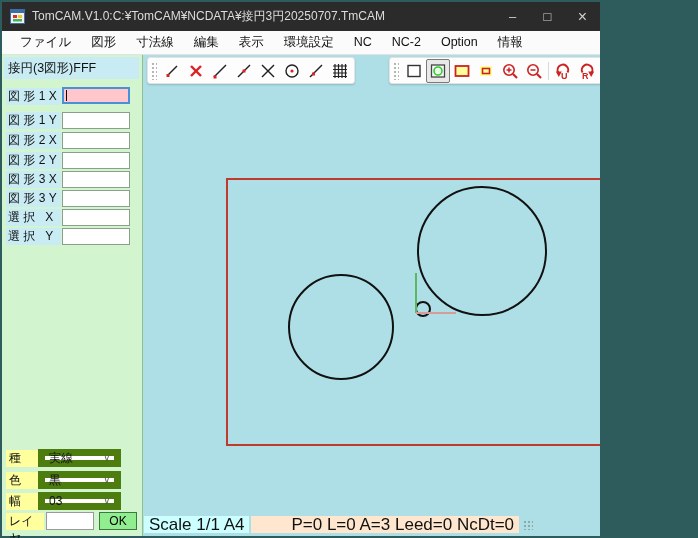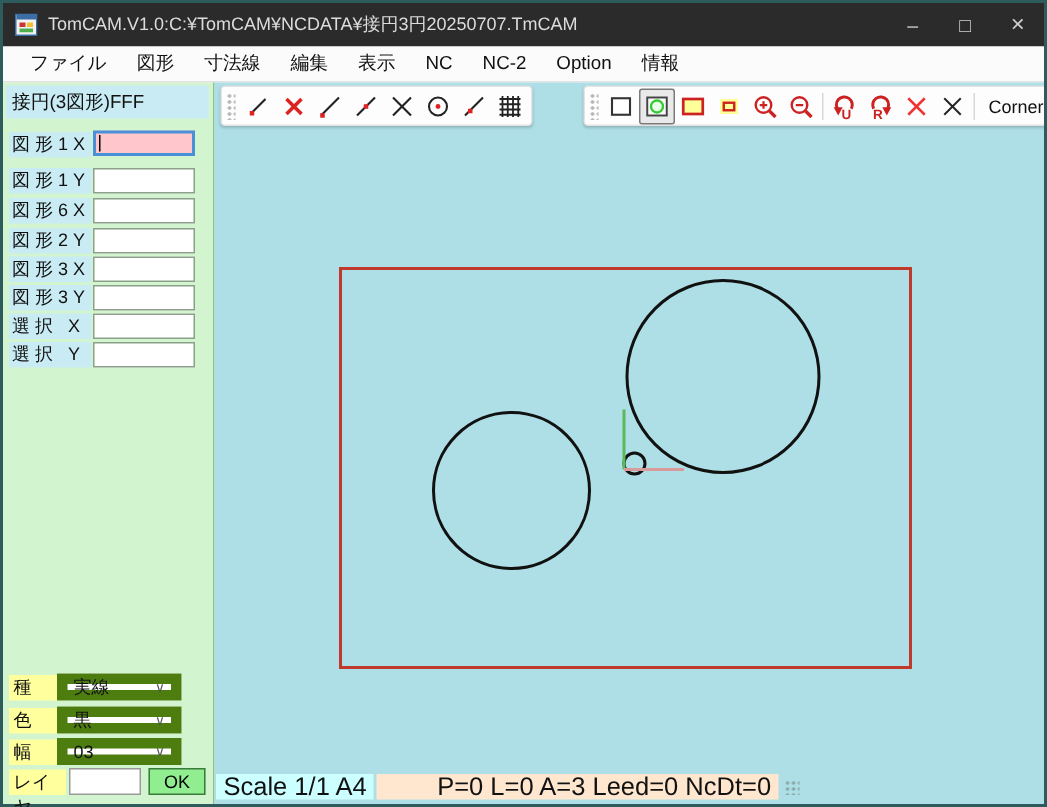--- a/index.html
+++ b/index.html
@@ -1,19 +1,19 @@
 <!DOCTYPE html>
 <html><head>
 <meta charset="utf-8">
 <style>
   * { margin:0; padding:0; box-sizing:border-box; }
   html,body { width:698px; height:538px; overflow:hidden; }
   body { background:#2e5c5c; position:relative;
          font-family:"Liberation Sans","DejaVu Sans",sans-serif; }
-  .window { position:absolute; left:2px; top:2px; width:694px; height:534px;
+  .window { position:absolute; left:2px; top:2px; width:598px; height:534px;
             display:flex; flex-direction:column; background:#fff;border-radius:11px; }
 
   
   .titlebar { height:29px; background:#2b2b2b; color:#dcdcdc; display:flex;
               align-items:center; font-size:12px; flex:0 0 auto; }
   .app-icon { width:15px; height:15px; margin:0 7px 0 8px; flex:0 0 auto; }
   .title-text { white-space:nowrap; overflow:hidden; }
   .win-controls { margin-left:auto; display:flex; height:100%; }
   .win-btn { width:35px; height:100%; display:flex; align-items:center;
              justify-content:center; color:#cfcfcf; font-size:13px; cursor:default; }
@@ -103,40 +103,41 @@
       <div class="win-btn close">×</div>
     </div>
   </div>
 
   <div class="menubar">
     <span class="menu-item">ファイル</span>
     <span class="menu-item">図形</span>
     <span class="menu-item">寸法線</span>
     <span class="menu-item">編集</span>
     <span class="menu-item">表示</span>
+    <span class="menu-item">環境設定</span>
     <span class="menu-item">NC</span>
     <span class="menu-item">NC-2</span>
     <span class="menu-item">Option</span>
     <span class="menu-item">情報</span>
   </div>
 
   <div class="main">
 
     <div class="panel">
       <div class="panel-header">接円(3図形)FFF</div>
 
       <div class="field-label" style="top:33px">図 形 1 X</div>
       <div class="field-input focused" style="top:32px">
           <div class="caret"></div>
         </div>
 
       <div class="field-label" style="top:57px">図 形 1 Y</div>
       <div class="field-input" style="top:57px"></div>
 
-      <div class="field-label" style="top:77px">図 形 6 X</div>
+      <div class="field-label" style="top:77px">図 形 2 X</div>
       <div class="field-input" style="top:77px"></div>
 
       <div class="field-label" style="top:97px">図 形 2 Y</div>
       <div class="field-input" style="top:97px"></div>
 
       <div class="field-label" style="top:116px">図 形 3 X</div>
       <div class="field-input" style="top:116px"></div>
 
       <div class="field-label" style="top:135px">図 形 3 Y</div>
       <div class="field-input" style="top:135px"></div>

